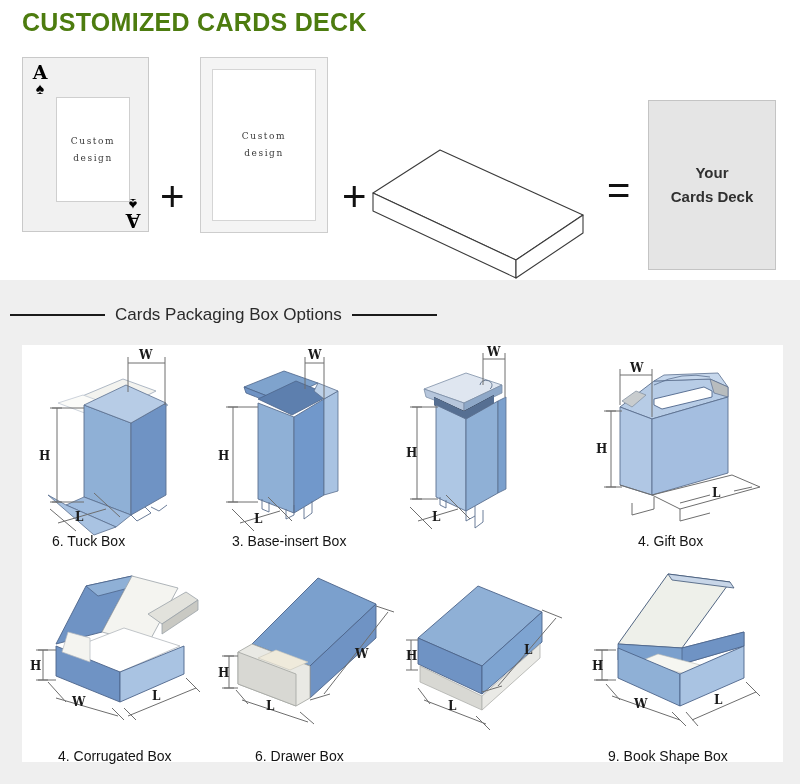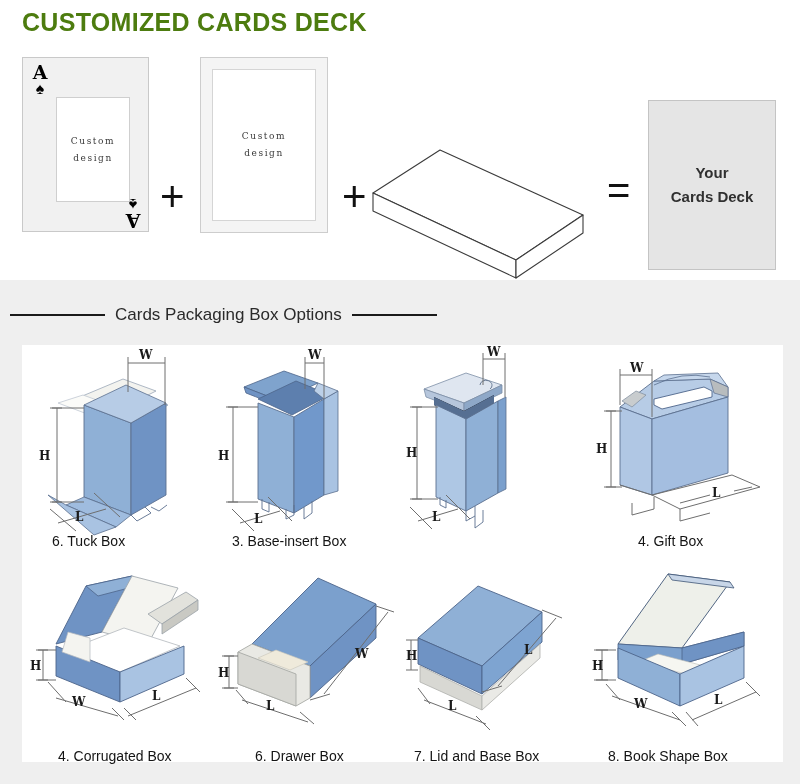--- a/index.html
+++ b/index.html
@@ -502,21 +502,20 @@
             <line class="dimline" x1="70" y1="156" x2="84" y2="170"></line>
             <line class="dimline" x1="18" y1="140" x2="80" y2="164"></line>
             <text class="dimtxt" x="42" y="150">L</text>
 
             <line class="dimline" x1="136" y1="50" x2="156" y2="58"></line>
             <line class="dimline" x1="76" y1="132" x2="96" y2="126"></line>
             <line class="dimline" x1="150" y1="58" x2="92" y2="126"></line>
             <text class="dimtxt" x="118" y="94">L</text>
           </svg>
         </div>
-        <div class="box-label">7. Lid and Base Box</div>
       </div>
 
       <div class="box-cell" id="cell-8">
         <div class="box-figure">
           <svg width="190" height="178" viewBox="0 0 190 178">
 
             <polygon points="26,84 76,14 138,22 90,88" fill="#eef0ea" stroke="#3f5676" stroke-width=".9"></polygon>
             <polygon points="76,14 138,22 142,28 80,20" fill="#c8d6e8" stroke="#3f5676" stroke-width=".8"></polygon>
 
             <polygon points="26,84 90,88 152,72 152,86 90,104 26,100" fill="#7ba0cd" stroke="#4d648a" stroke-width=".8"></polygon>
@@ -539,18 +538,18 @@
             <line class="dimline" x1="80" y1="152" x2="94" y2="166"></line>
             <line class="dimline" x1="20" y1="136" x2="88" y2="160"></line>
             <text class="dimtxt" x="42" y="148">W</text>
 
             <line class="dimline" x1="94" y1="152" x2="106" y2="166"></line>
             <line class="dimline" x1="154" y1="122" x2="168" y2="136"></line>
             <line class="dimline" x1="100" y1="160" x2="164" y2="132"></line>
             <text class="dimtxt" x="122" y="144">L</text>
           </svg>
         </div>
-        <div class="box-label">8. Book Shape Box</div>
+        <div class="box-label">9. Book Shape Box</div>
       </div>
 
     </div>
   </div>
 </div>
 
 </body></html>

